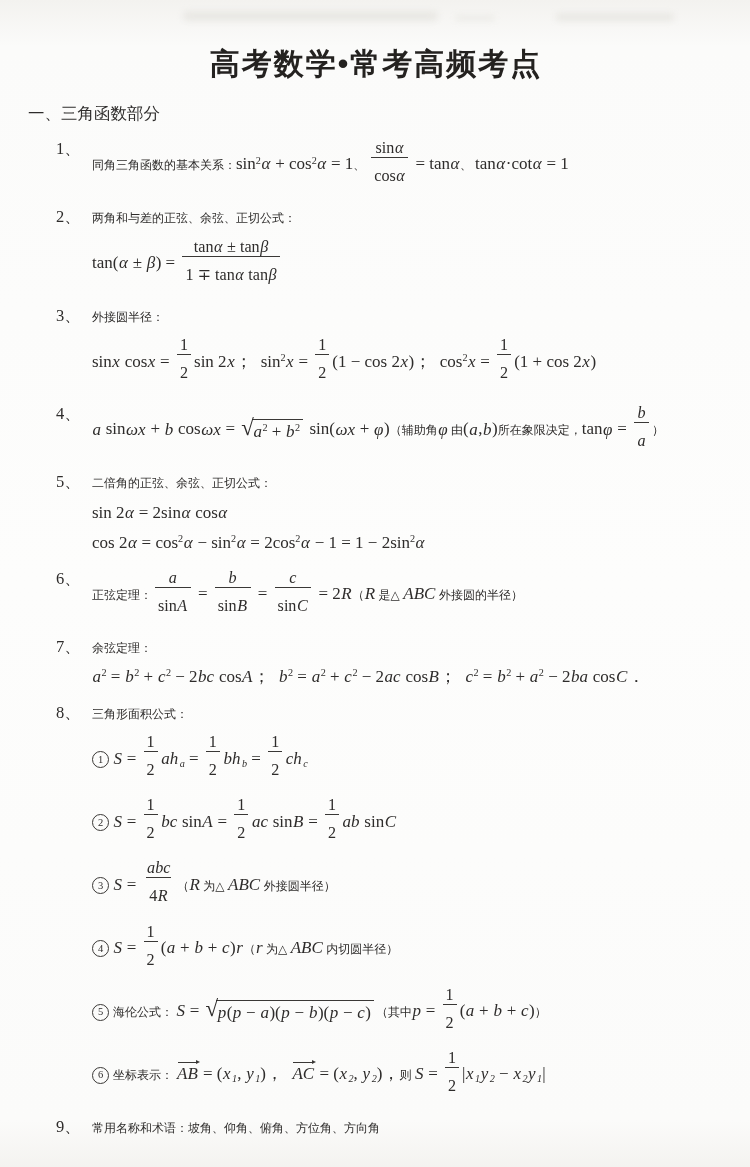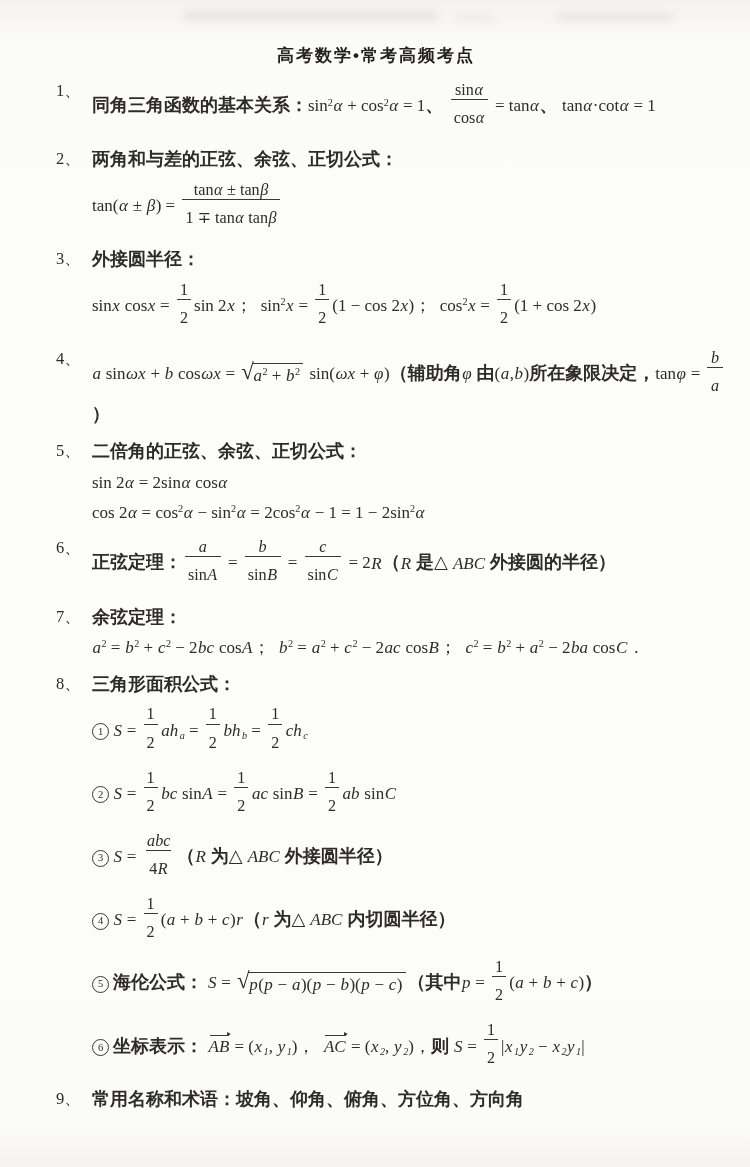--- a/index.html
+++ b/index.html
@@ -17,34 +17,34 @@
   }
   
   .artifact{position:absolute;background:#e9e8e4;filter:blur(3px);border-radius:5px;}
   .a1{left:183px;top:11px;width:255px;height:10px;}
   .a2{left:556px;top:13px;width:118px;height:8px;}
   .a3{left:455px;top:15px;width:40px;height:6px;opacity:.7;}
 
   .title{
     text-align:center;margin:14px 0 4px 16px;
     font-family:"Liberation Sans","DejaVu Sans",sans-serif;
-    font-weight:700;font-size:17px;letter-spacing:2px;color:#242220;
+    font-weight:700;font-size:30px;letter-spacing:2px;color:#242220;
   }
   .section{margin:18px 0 0 28px;font-size:16.5px;}
 
   .row{line-height:1.32;font-size:17px;}
   .row.item{display:flex;margin:13px 0 0 56px;}
   .item-num{flex:0 0 36px;font-size:16.5px;}
   .row.formula{margin:8px 0 0 92px;}
   .row-content{flex:1 1 auto;}
 
   
   .mt{font-family:"Liberation Serif","DejaVu Serif",serif;}
   .mv{font-style:italic;padding:0 .5px;}
-  .mc{font-size:18px;font-weight:bold;}
+  .mc{font-size:12px;}
   .msup{font-size:.6em;vertical-align:.55em;}
   .msub{font-size:.6em;vertical-align:-.3em;font-style:italic;margin-left:1px;}
 
   .frac{
     display:inline-flex;flex-direction:column;align-items:center;
     vertical-align:middle;margin:0 3px;font-size:.95em;line-height:1.18;
   }
   .frac .fnum{padding:0 3px;}
   .frac .fden{border-top:1.2px solid #3a3836;padding:8px 3px;}
 
@@ -64,20 +64,21 @@
 </head>
 <body>
 
 <div class="page">
   <div class="artifact a1"></div>
   <div class="artifact a2"></div>
   <div class="artifact a3"></div>
 
   <h1 class="title">高考数学•常考高频考点</h1>
 
+  <div class="section">一、三角函数部分</div>
 
   <div>
       <div class="row item">
         <span class="item-num">1、</span>
         <span class="row-content"><span class="mc">同角三角函数的基本关系：</span><span class="mt">sin</span><span class="msup">2</span><span class="mv">α</span><span class="mt"> + cos</span><span class="msup">2</span><span class="mv">α</span><span class="mt"> = 1</span><span class="mc">、 </span><span class="frac">
             <span class="fnum"><span class="mt">sin</span><span class="mv">α</span></span>
             <span class="fden"><span class="mt">cos</span><span class="mv">α</span></span>
           </span><span class="mt"> = tan</span><span class="mv">α</span><span class="mc">、 </span><span class="mt">tan</span><span class="mv">α</span><span class="mt">·cot</span><span class="mv">α</span><span class="mt"> = 1</span></span>
       </div>
       <div class="row item">

